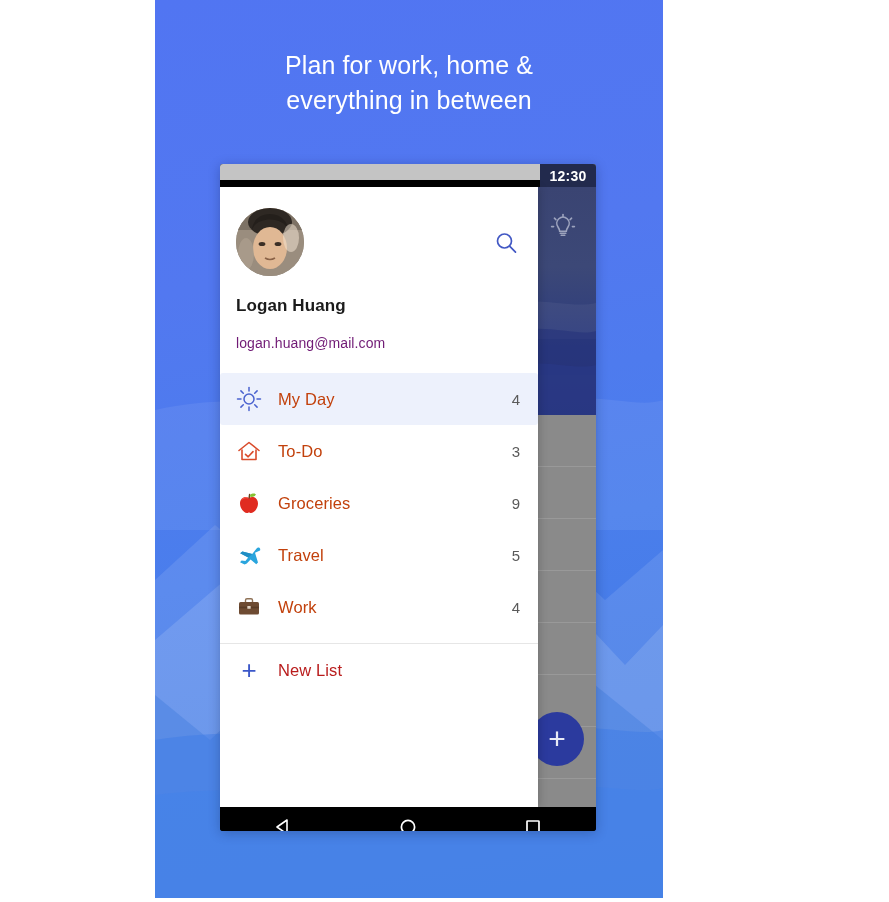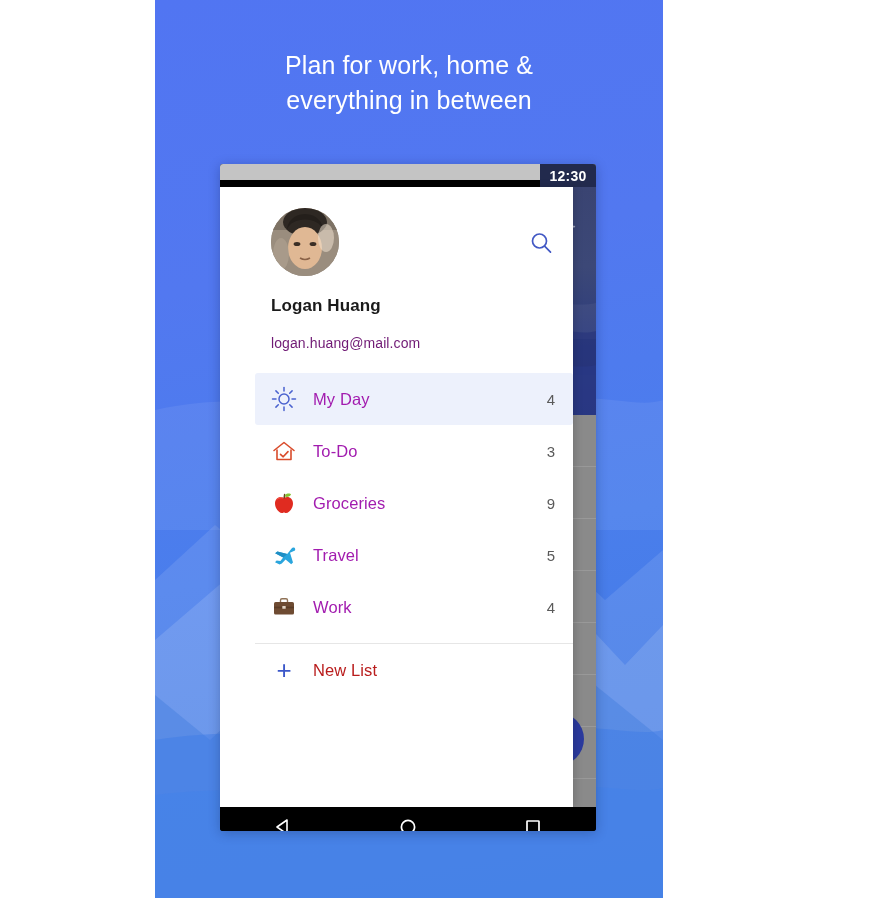--- a/index.html
+++ b/index.html
@@ -148,21 +148,20 @@
 
   
   #drawer {
     position: absolute;
     left: 0; top: 23px;
     width: 318px;
     height: 620px;
     background: #ffffff;
     overflow: hidden;
     box-shadow: 2px 0 8px rgba(0,0,0,0.16);
-    padding-left: 35px;
   }
   #drawer-profile {
     padding: 21px 0 10px 16px;
   }
   #avatar {
     width: 68px; height: 68px;
     border-radius: 50%;
     overflow: hidden;
     background: #8c8175;
     position: relative;
@@ -212,21 +211,21 @@
     width: 30px;
     min-width: 30px;
     display: flex;
     align-items: center;
     justify-content: center;
   }
   .row-label {
     flex: 1;
     margin-left: 14px;
     font-size: 16.5px;
-    color: #a21caf;
+    color: #c2410c;
     letter-spacing: 0.1px;
   }
   .row-count {
     font-size: 15px;
     color: #5a5a5a;
   }
 
   #drawer-divider {
     margin: 10px 0 0 0;
     height: 1px;

